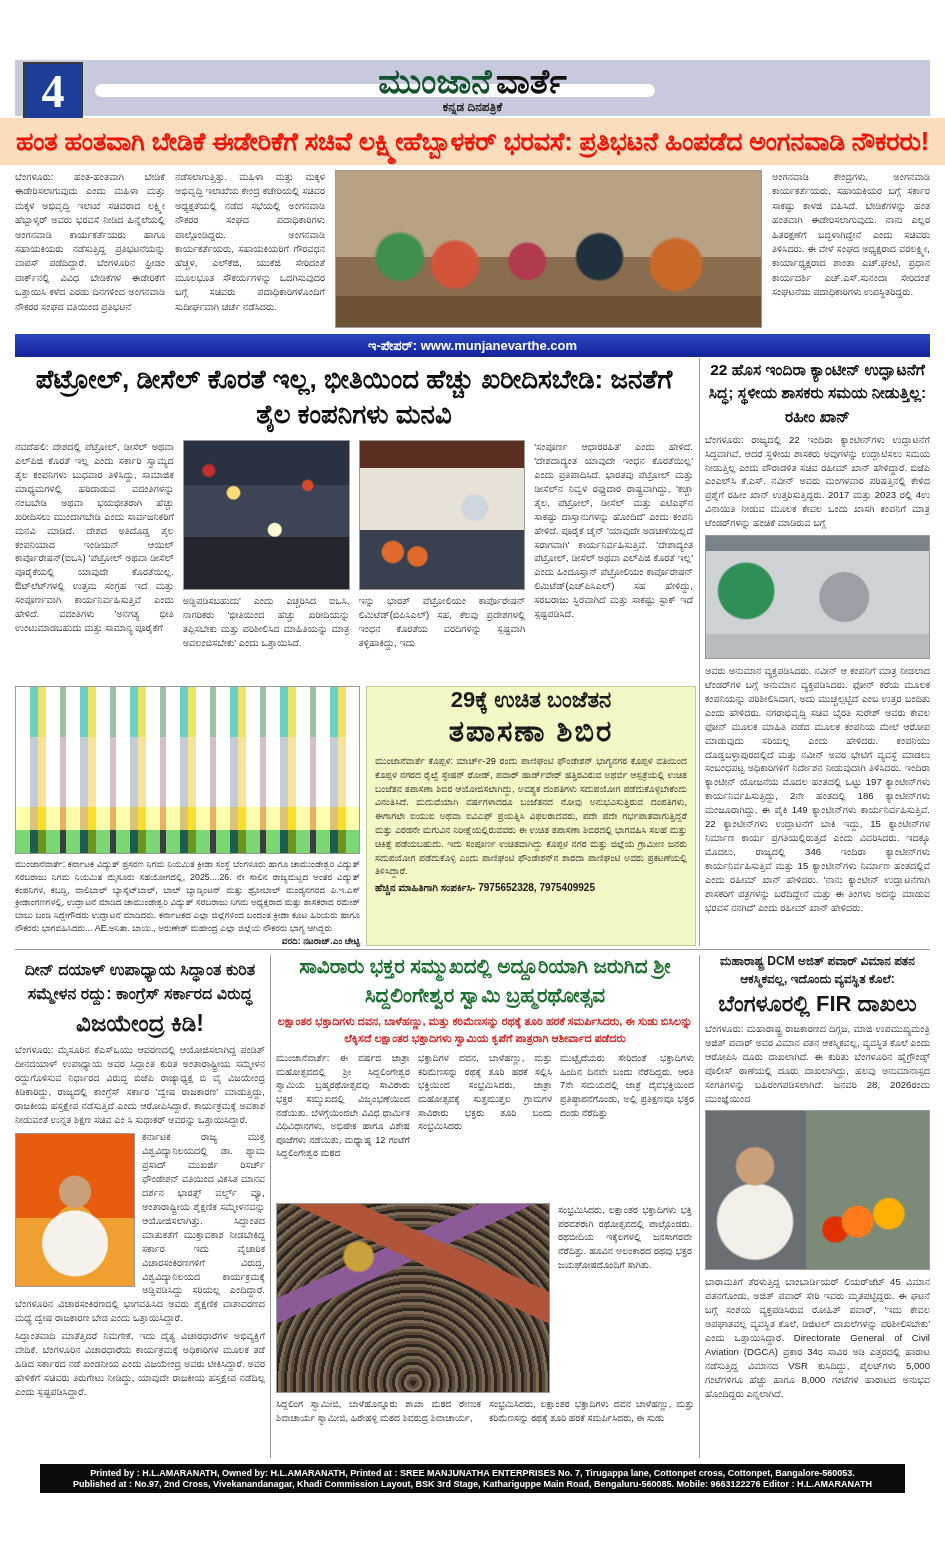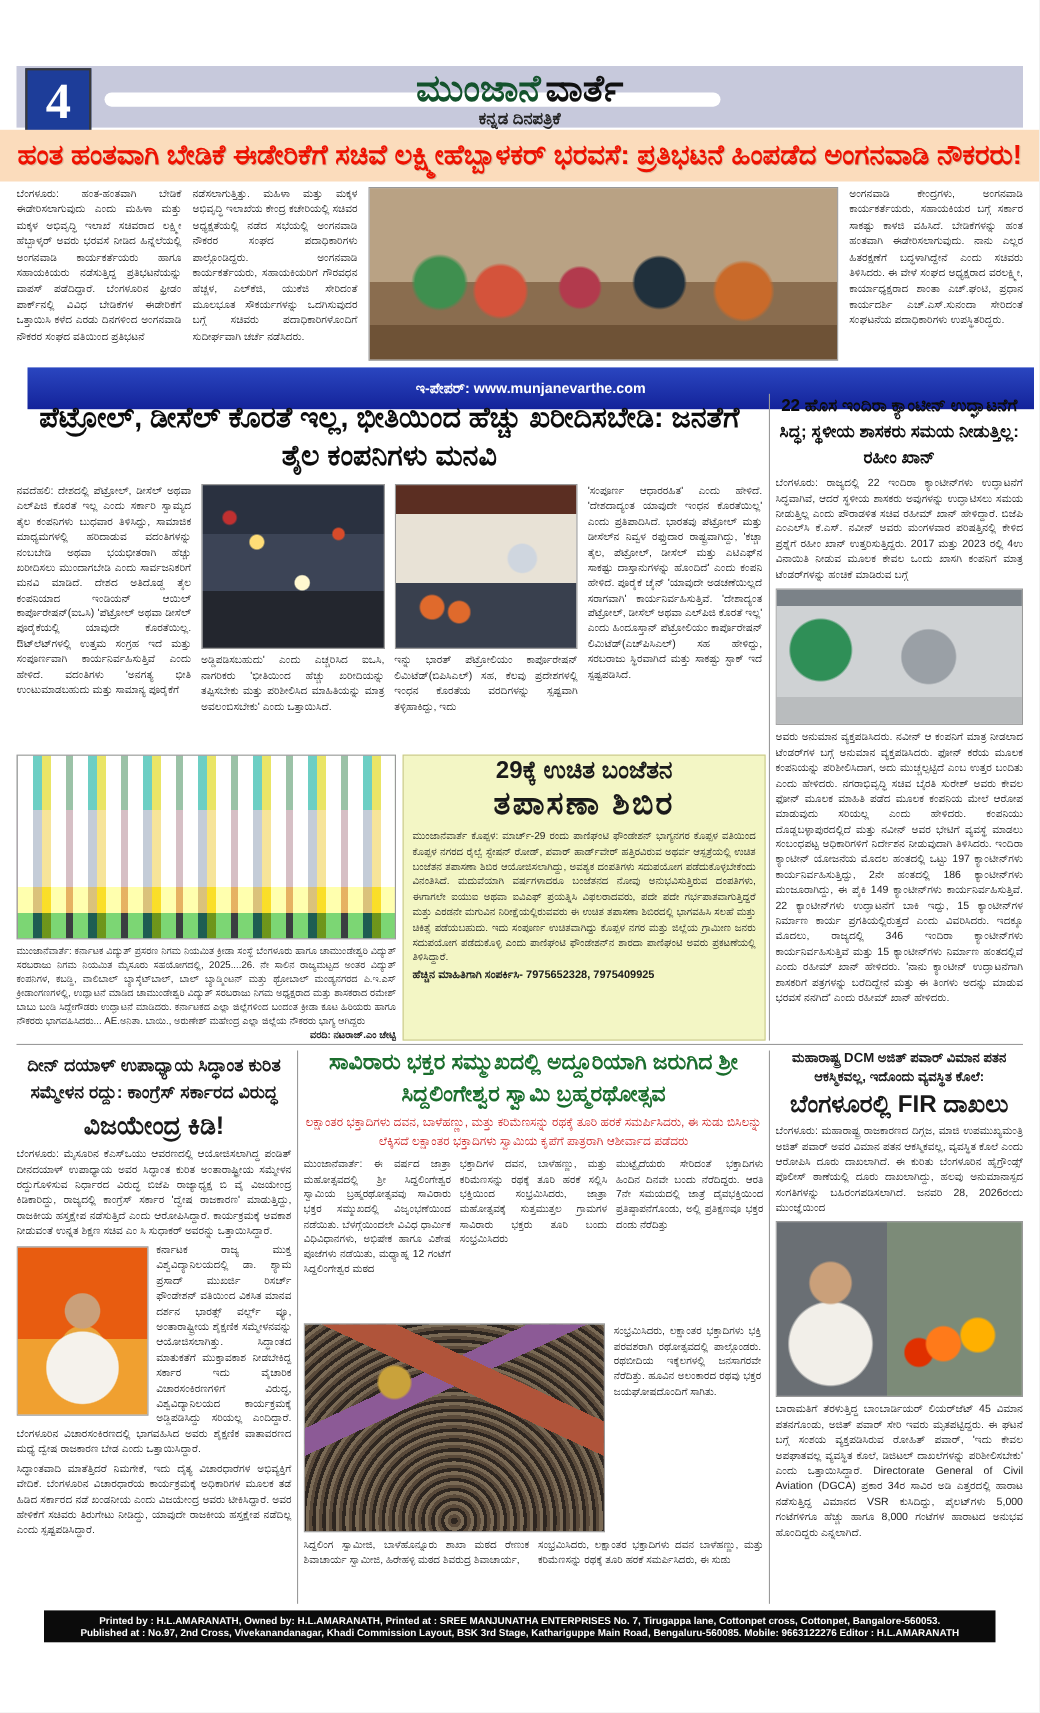--- a/index.html
+++ b/index.html
@@ -9,40 +9,40 @@
   .just{text-align:justify;}
   
   .masthead{left:15px;top:60px;width:915px;height:56px;background:#c7c9dc;}
   .pageno{position:absolute;left:8px;top:2px;width:56px;height:58px;background:#1d3d99;
           border:2px solid #3a3a3a;color:#fff;font-size:46px;font-weight:bold;line-height:56px;
           text-align:center;font-family:"Liberation Serif",serif;}
   .pill{position:absolute;left:80px;top:24px;width:560px;height:13px;background:#fff;border-radius:7px;}
   .nameplate{position:absolute;left:0;top:4px;width:100%;text-align:center;line-height:1;}
   .nameplate .t1{font-size:34px;font-weight:bold;color:#14532d;}
   .nameplate .t2{font-size:34px;font-weight:bold;color:#111;}
-  .tagline{position:absolute;left:0;top:40px;width:100%;text-align:center;font-size:15px;font-weight:bold;color:#222;}
+  .tagline{position:absolute;left:0;top:40px;width:100%;text-align:center;font-size:12px;font-weight:bold;color:#222;}
   .infobox{position:absolute;right:6px;top:4px;width:182px;height:48px;background:#fff;
            padding:1px 6px;text-align:right;font-size:9px;font-weight:bold;line-height:1.55;}
   .infobox .red{color:#cc0000;}
   
   .band{left:0;top:118px;width:945px;height:47px;background:#fbdcbc;display:flex;align-items:center;justify-content:center;}
   .band .h{color:#ee1100;font-size:25px;font-weight:bold;text-shadow:1px 1px 0 #00000022;white-space:nowrap;}
   
   .topstory{left:15px;top:170px;width:915px;height:158px;display:flex;gap:10px;}
   .topstory .col{font-size:9.6px;line-height:1.5;}
   .photo{position:relative;overflow:hidden;border:1px solid #999;}
   .ph-top{flex:1 1 auto;background:
       radial-gradient(circle at 15% 55%,#3f8f4f 0 6%,transparent 7%),
       radial-gradient(circle at 28% 60%,#d4533b 0 7%,transparent 8%),
       radial-gradient(circle at 45% 58%,#b23a4d 0 7%,transparent 8%),
       radial-gradient(circle at 62% 55%,#20303c 0 8%,transparent 9%),
       radial-gradient(circle at 80% 60%,#c96a2a 0 7%,transparent 8%),
       linear-gradient(180deg,#b9a284 0 55%,#8a6d4f 55% 80%,#6e5236 80% 100%);}
   
-  .banner{left:25px;top:334px;width:915px;height:38px;background:linear-gradient(180deg,#2a46c0,#14239a);
+  .banner{left:15px;top:334px;width:915px;height:23px;background:linear-gradient(180deg,#2a46c0,#14239a);
           color:#fff;font-weight:bold;font-size:13px;display:flex;align-items:center;justify-content:center;}
   
   .petrol{left:15px;top:362px;width:678px;height:318px;}
   .petrol .head{font-size:26px;font-weight:bold;text-align:center;line-height:1.35;color:#0d0d0d;}
   .petrol .cols{display:flex;gap:9px;margin-top:8px;height:218px;overflow:hidden;}
   .petrol .c{font-size:9.6px;line-height:1.45;}
   .ph-petrol{height:148px;margin-bottom:4px;background:
       radial-gradient(circle at 30% 35%,#ffdd77 0 4%,transparent 5%),
       radial-gradient(circle at 55% 60%,#fff8d0 0 5%,transparent 6%),
       radial-gradient(circle at 75% 30%,#d84b2a 0 3%,transparent 4%),
@@ -83,21 +83,21 @@
   .vij .head{font-size:16px;font-weight:bold;text-align:center;line-height:1.5;}
   .vij .big{font-size:23px;font-weight:bold;text-align:center;margin:4px 0 6px 0;}
   .vij .txt{font-size:9.6px;line-height:1.45;}
   .ph-vij{float:left;width:118px;height:152px;margin:3px 7px 2px 0;background:
       radial-gradient(circle at 50% 38%,#caa07a 0 14%,transparent 15%),
       radial-gradient(circle at 50% 72%,#f5f2ec 0 26%,transparent 27%),
       radial-gradient(circle at 50% 60%,#e8a43c 0 18%,transparent 19%),
       linear-gradient(180deg,#e85c10 0 55%,#f0a030 55% 100%);}
   .temple{left:276px;top:952px;width:418px;height:506px;overflow:hidden;}
   .temple .head{font-size:20px;font-weight:bold;color:#1b6e2d;text-align:center;line-height:1.45;}
-  .temple .sub{font-size:11px;font-weight:normal;color:#cc2222;text-align:center;line-height:1.5;margin:3px 0 5px 0;}
+  .temple .sub{font-size:11px;font-weight:bold;color:#cc2222;text-align:center;line-height:1.5;margin:3px 0 5px 0;}
   .temple .row1{display:flex;gap:8px;height:148px;overflow:hidden;}
   .temple .c{font-size:9.4px;line-height:1.45;}
   .temple .row2{display:flex;gap:8px;margin-top:4px;}
   .ph-chariot{width:272px;height:188px;background:
       radial-gradient(circle at 30% 28%,#c9a23b 0 6%,transparent 7%),
       linear-gradient(25deg,transparent 0 62%,#b0543a 62% 72%,transparent 72%),
       linear-gradient(-25deg,transparent 0 62%,#8c5a96 62% 70%,transparent 70%),
       repeating-radial-gradient(circle at 50% 95%,#2e2620 0 3px,#5a4a3a 3px 6px,#7a6a55 6px 9px),
       linear-gradient(180deg,#bfe0ee 0 45%,#9fb8a8 45% 62%,#4a3f33 62% 100%);}
   .temple .row3{display:flex;gap:8px;margin-top:4px;height:70px;overflow:hidden;}

